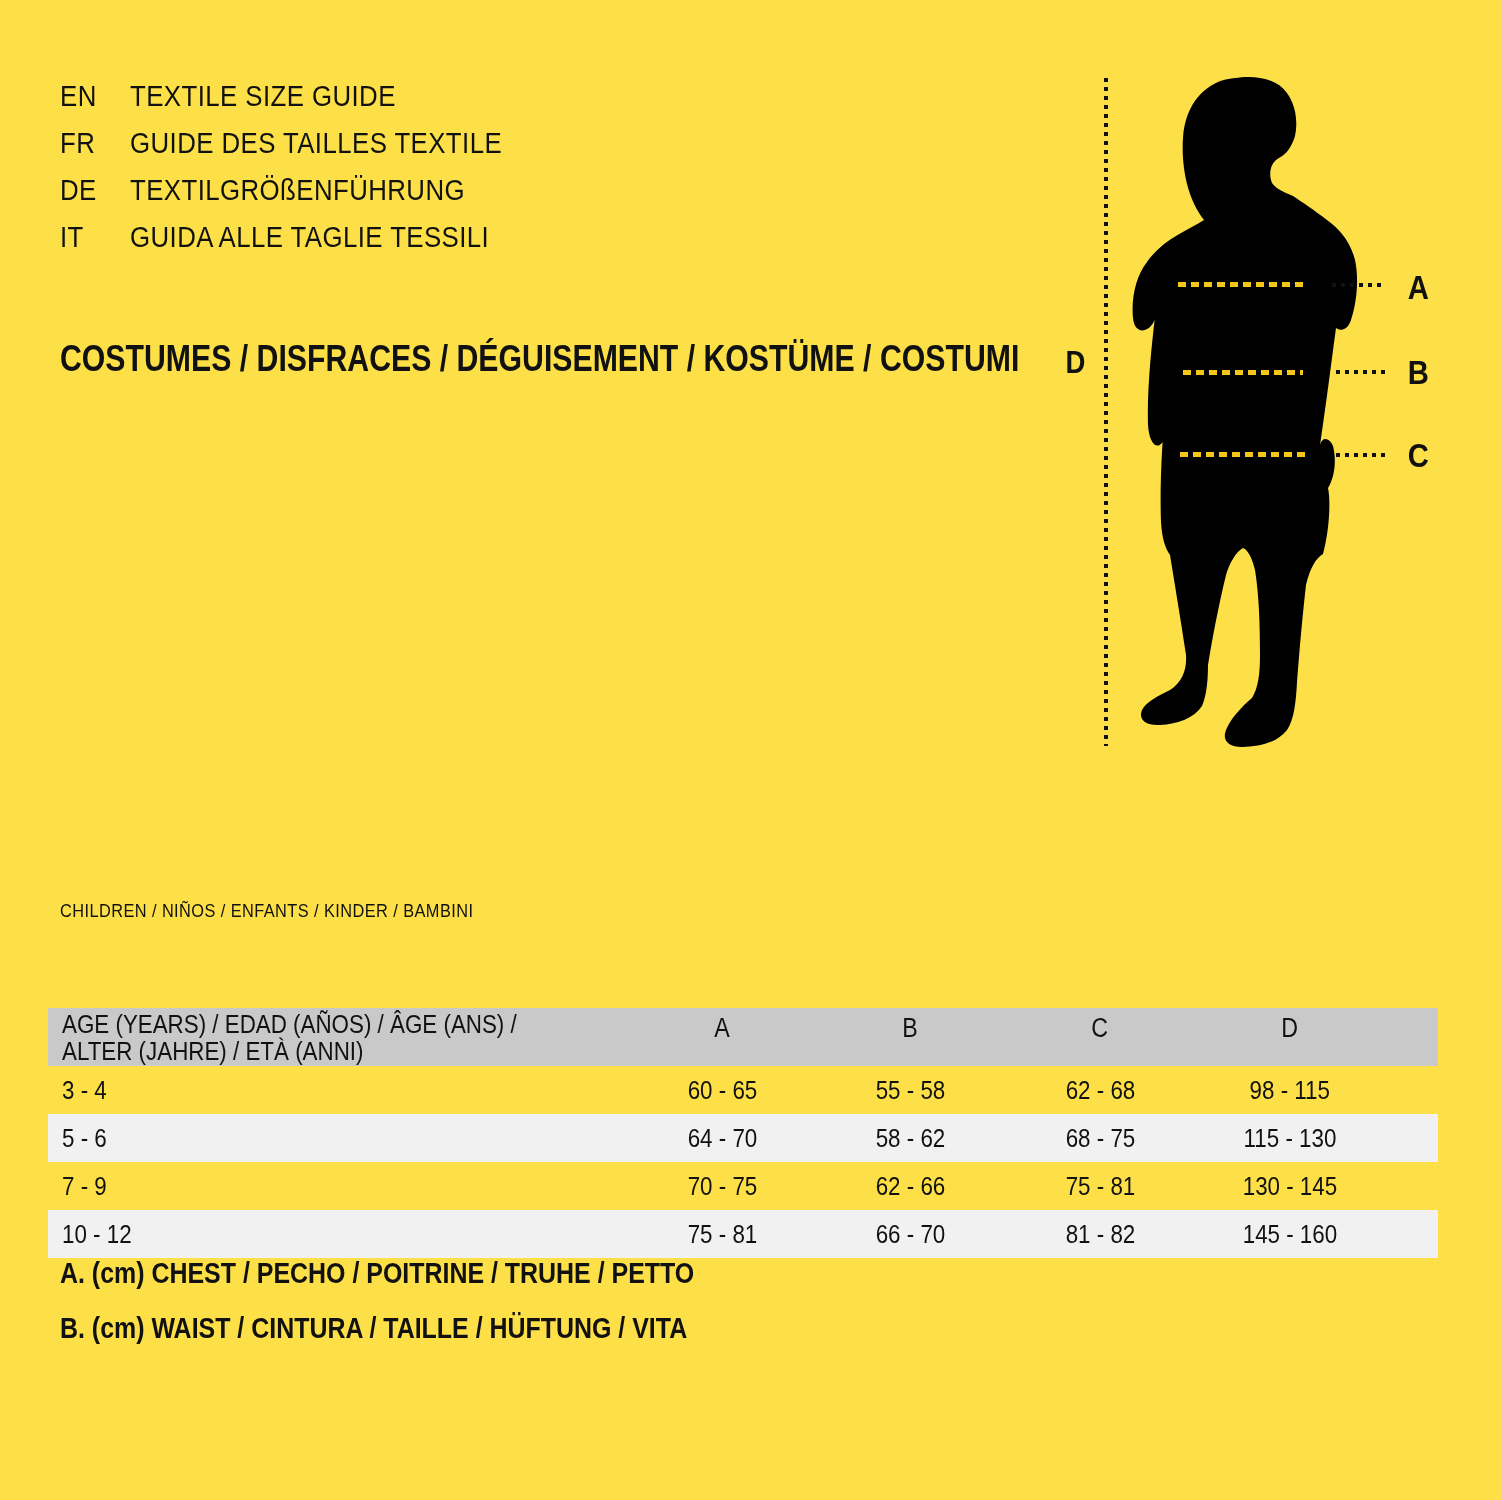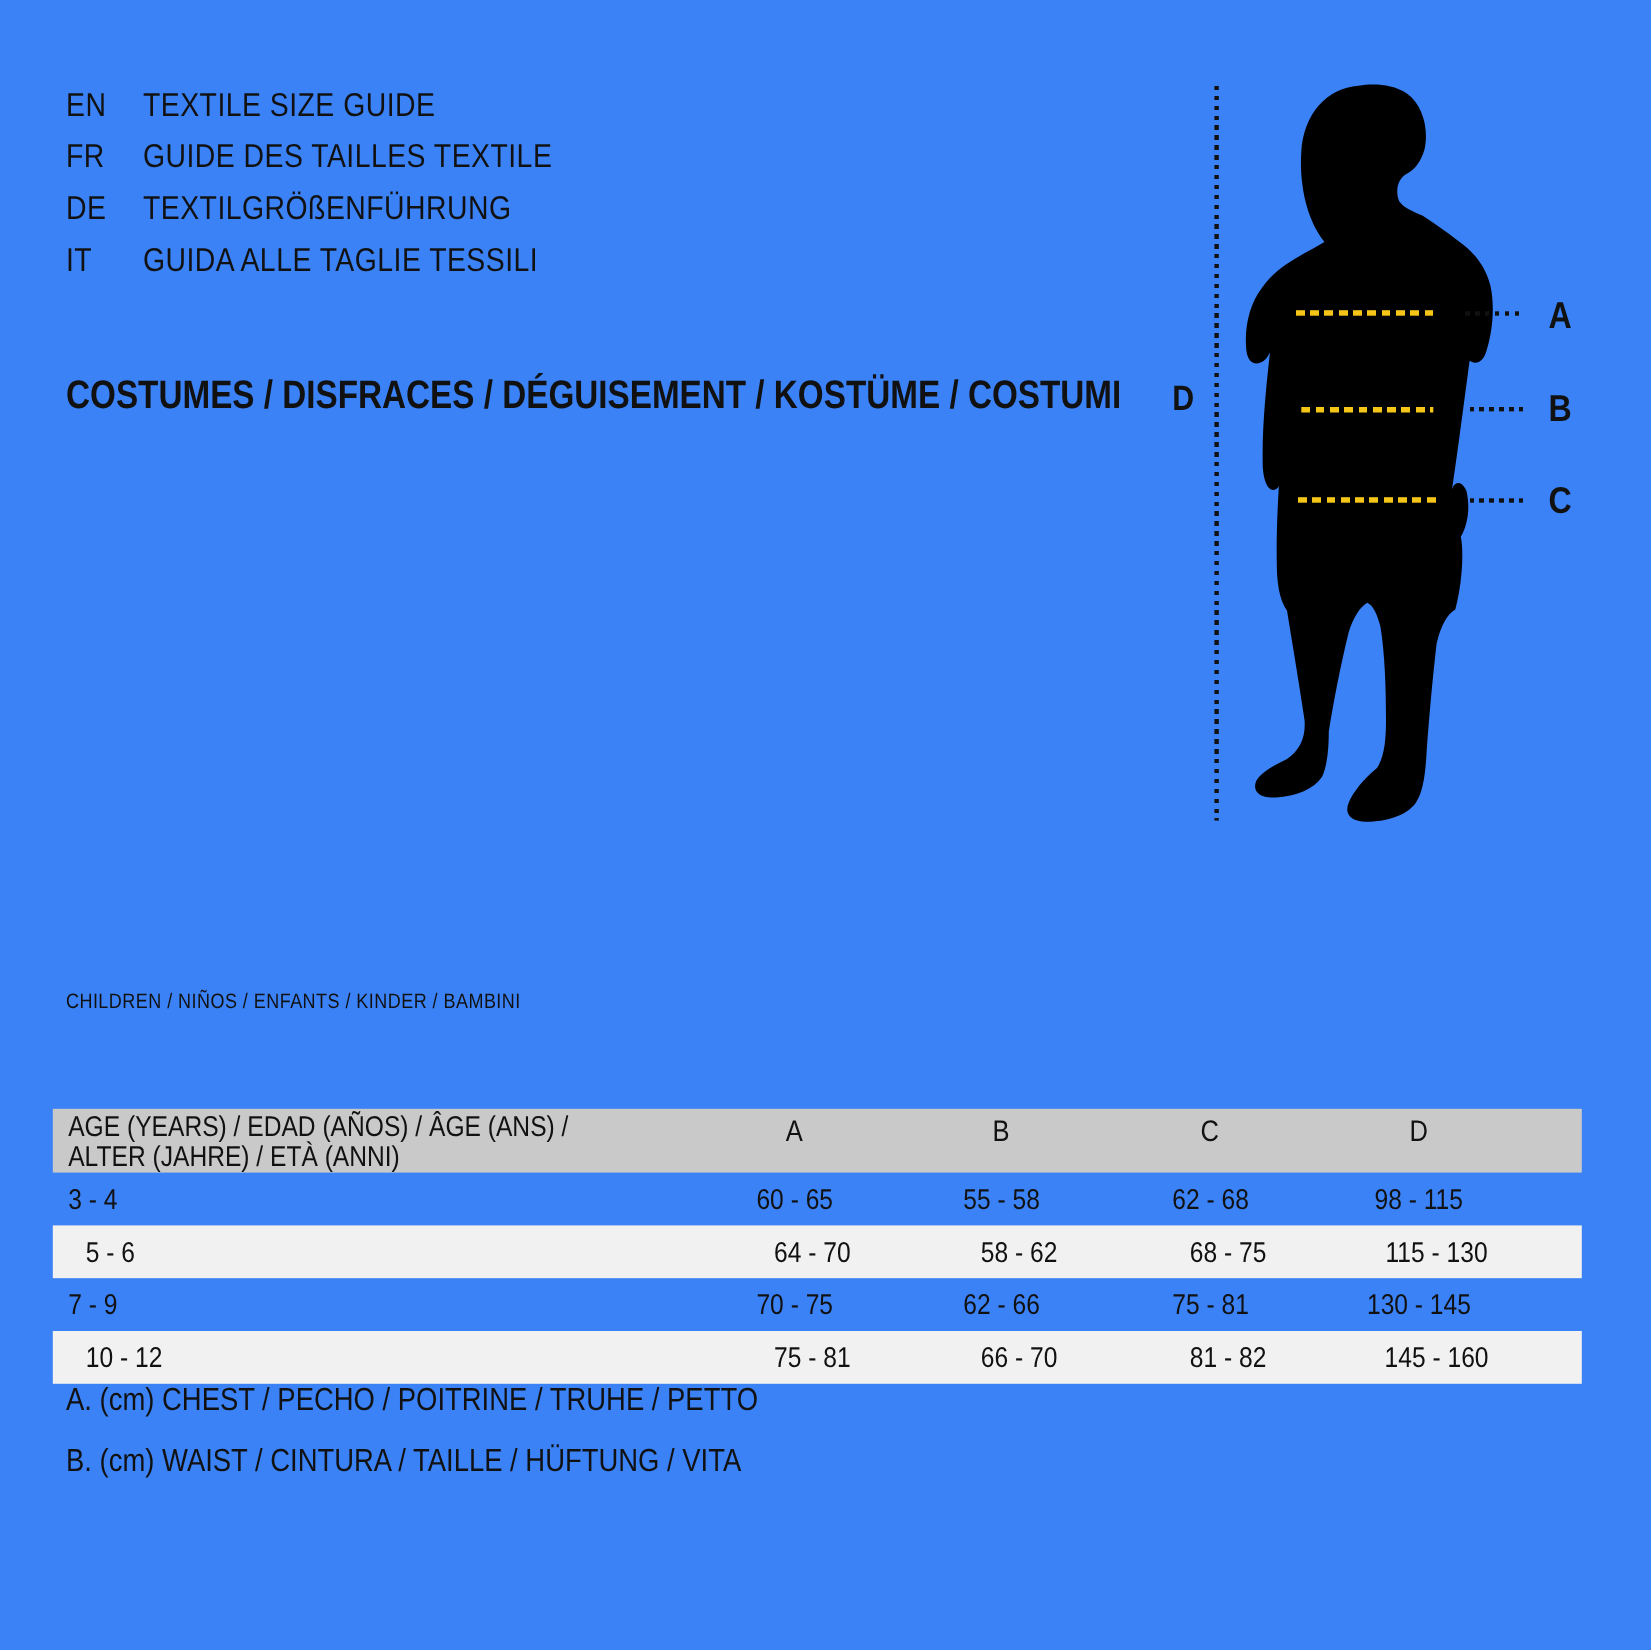--- a/index.html
+++ b/index.html
@@ -1,17 +1,17 @@
 <!DOCTYPE html>
 <html><head>
 <meta charset="utf-8">
 <style>
   * { margin:0; padding:0; box-sizing:border-box; }
   body { background:#ffffff; font-family:"Liberation Sans","DejaVu Sans",sans-serif; color:#111111; }
-  .canvas { position:relative; width:1501px; height:1500px; background:#3b82f6; overflow:hidden; }
+  .canvas { position:relative; width:1501px; height:1500px; background:#fde047; overflow:hidden; }
 
   
   .cx  { display:inline-block; transform:scaleX(0.86); transform-origin:0 50%; white-space:nowrap; }
   .cxc { display:inline-block; transform:scaleX(0.86); transform-origin:50% 50%; white-space:nowrap; }
 
   
   .lang-list { position:absolute; left:60px; top:72px; }
   .lang-row  { display:flex; height:47px; align-items:center; font-size:30px; letter-spacing:0.5px; }
   .lang-code { width:70px; }
 
@@ -45,24 +45,24 @@
 
   
   .size-table { position:absolute; left:48px; top:1008px; width:1390px; font-size:26px; }
   .trow { display:grid; grid-template-columns:582px 185px 190px 190px 190px auto; align-items:center; }
   .thead { background:#C9C9C9; height:58px; align-items:start; }
   .thead .age-cell { padding:3px 0 0 14px; line-height:27px; }
   .thead .col-letter { text-align:center; padding-top:5px; font-size:27px; }
   .tdata { height:48px; }
   .tdata .age-cell { padding-left:14px; }
   .tdata .val { text-align:center; }
-  .row-alt { background:#F1F1F1;padding-left:16px; }
-
-  
-  .legend { position:absolute; left:60px; top:1246px; }
+  .row-alt { background:#F1F1F1; }
+
+  
+  .legend { position:absolute; left:60px; top:1246px;font-weight:bold; }
   .legend-line { height:55px; display:flex; align-items:center; font-size:29px; }
 </style>
 </head>
 <body>
 
 <div class="canvas">
 
   <div class="lang-list">
     <div class="lang-row">
       <span class="lang-code"><span class="cx">EN</span></span>

